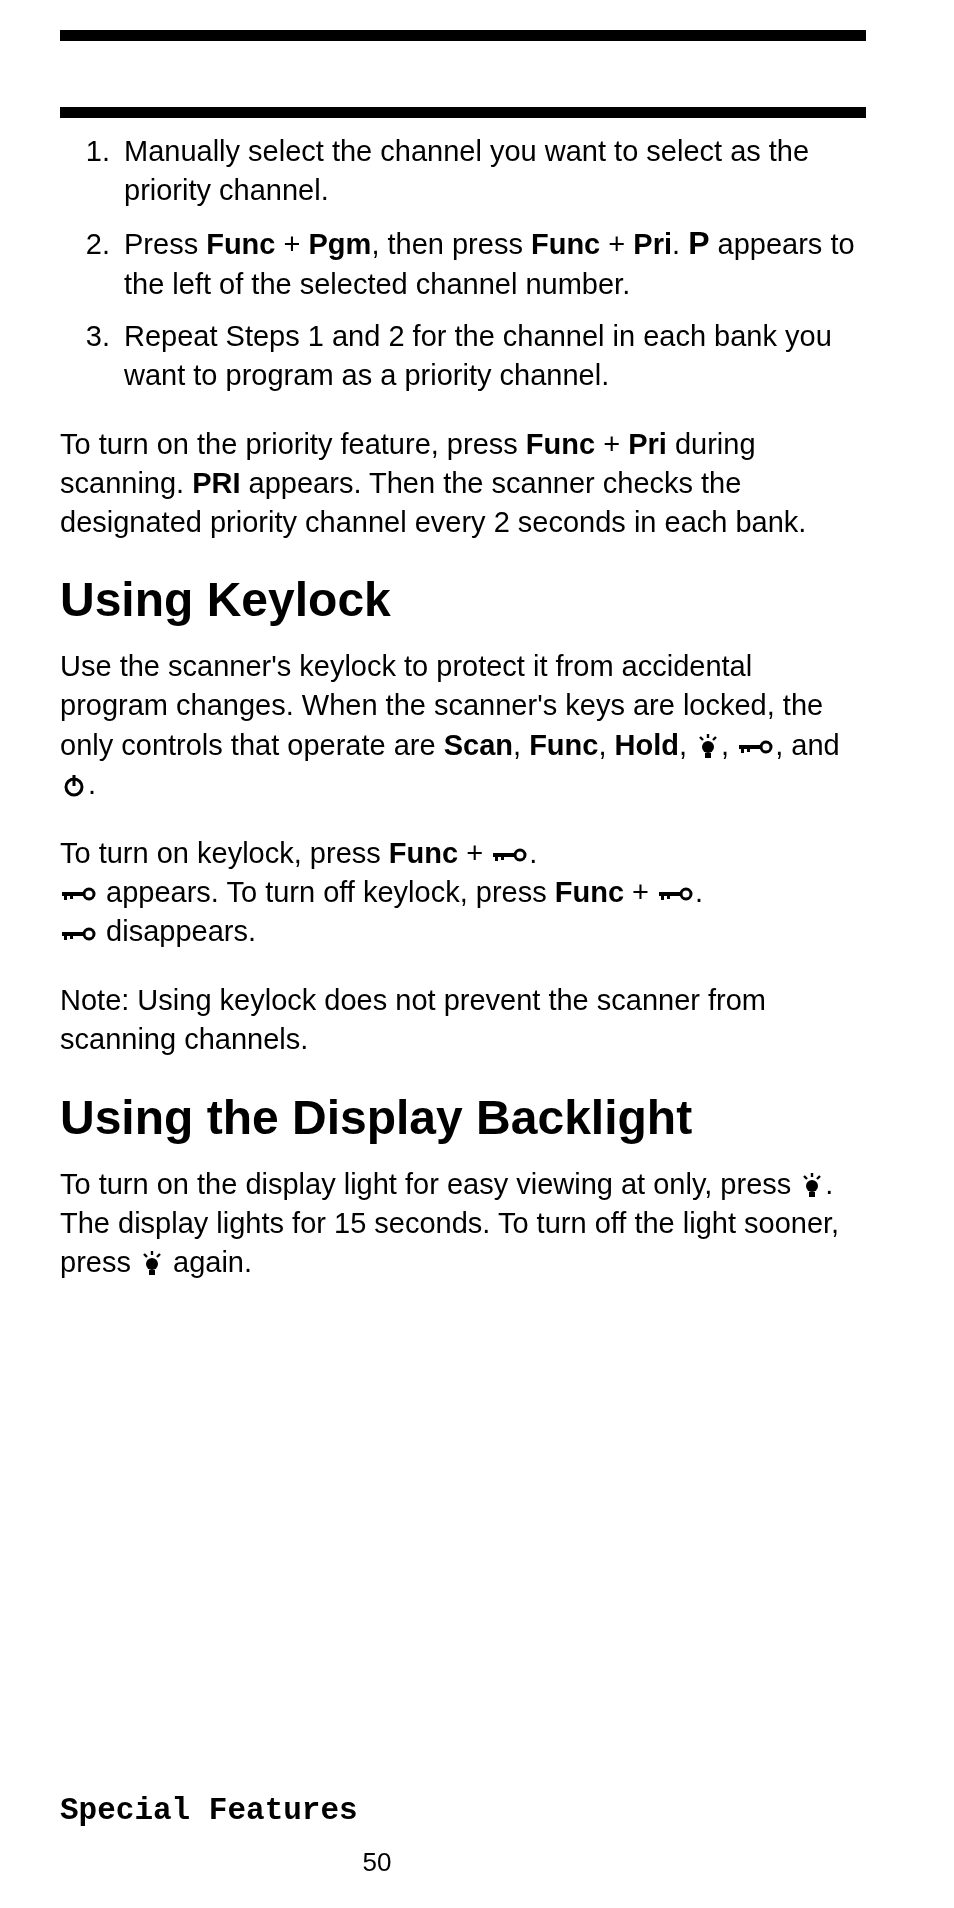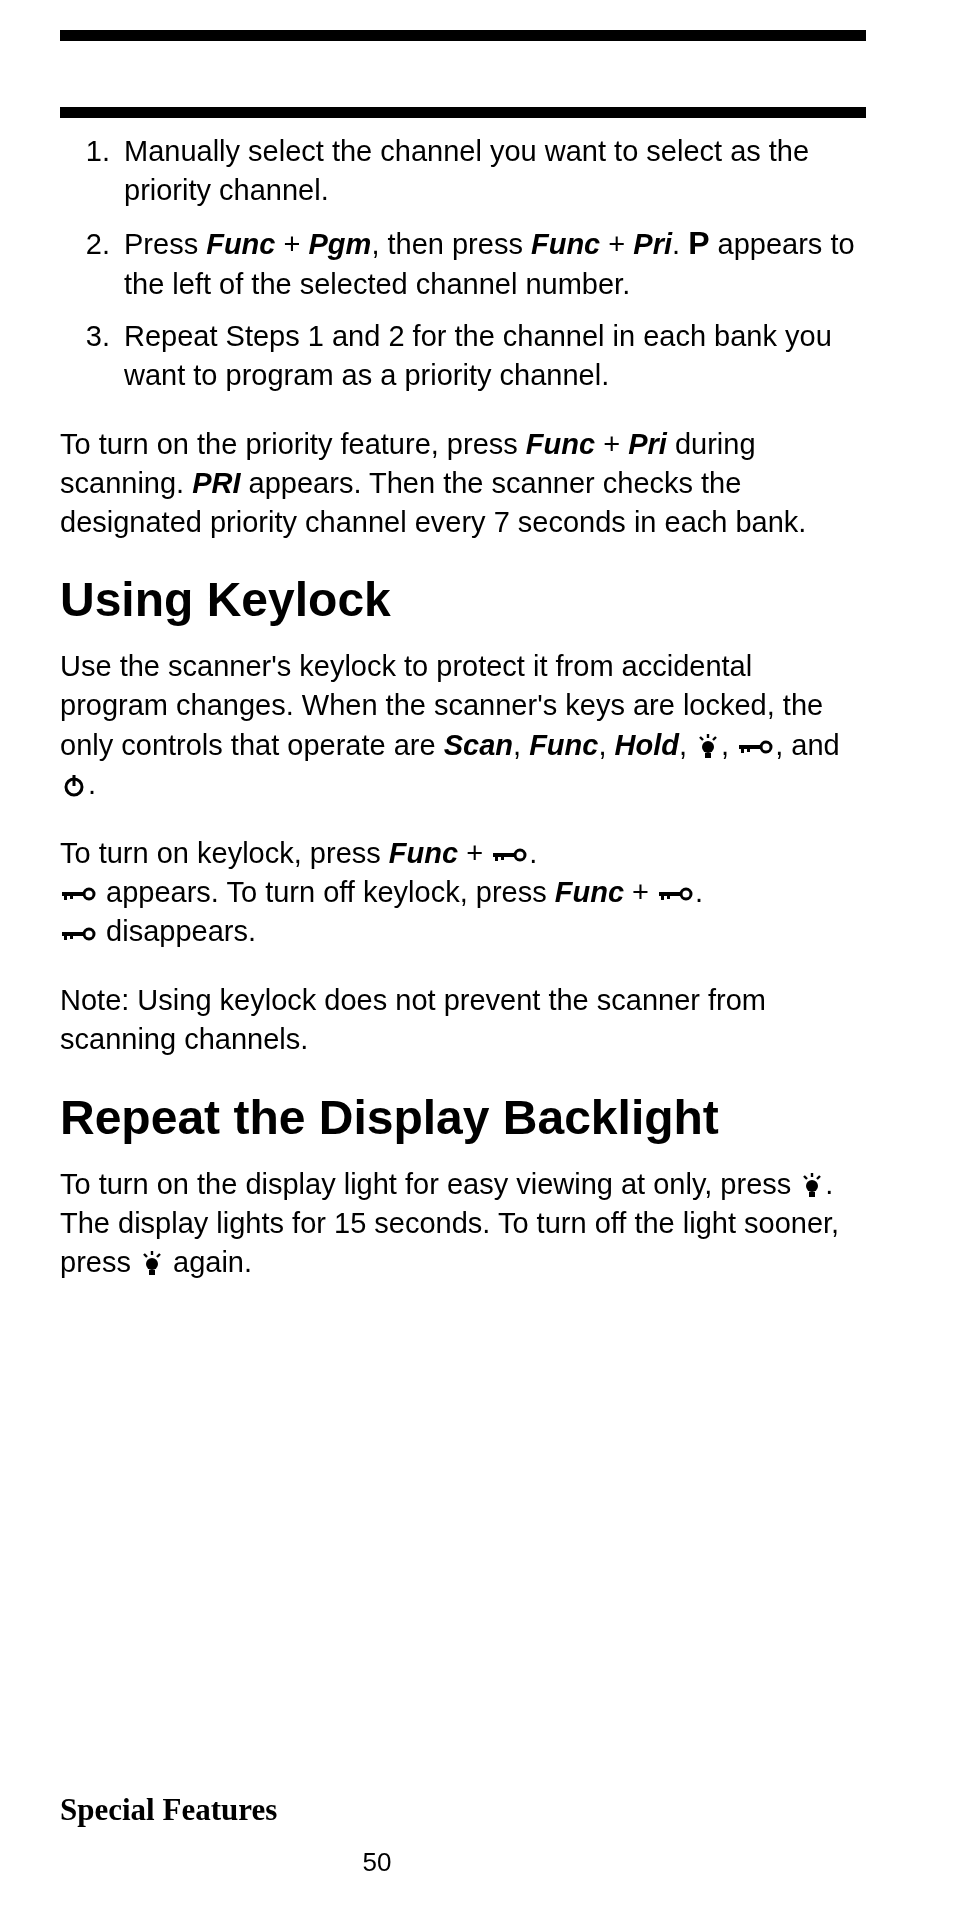--- a/index.html
+++ b/index.html
@@ -45,29 +45,29 @@
   .para {
     font-size: 29px;
     line-height: 1.35;
     margin: 0 0 30px 0;
   }
   h2.section {
     font-size: 48px;
     font-weight: bold;
     margin: 20px 0 20px 0;
   }
-  .bold { font-weight: bold; font-style: italic; }
+  .bold { font-weight: bold; }
   .pbig { font-weight: bold; font-size: 32px; }
   .footer-title {
     position: absolute;
     bottom: 80px;
     left: 60px;
     font-size: 31px;
     font-weight: 600;
-    font-family: Liberation Serif, serif;
+    font-family: Liberation Mono, monospace;
   }
   .page-number {
     position: absolute;
     bottom: 30px;
     width: 754px;
     left: 0;
     text-align: center;
     font-size: 26px;
   }
   
@@ -93,21 +93,21 @@
     </li>
     <li>
       <span>Press </span><span class="bold">Func</span><span> + </span><span class="bold">Pgm</span><span>, then press </span><span class="bold">Func</span><span> + </span><span class="bold">Pri</span><span>. </span><span class="pbig">P</span><span> appears to the left of the selected channel number.</span>
     </li>
     <li>
       <span>Repeat Steps 1 and 2 for the channel in each bank you want to program as a priority channel.</span>
     </li>
   </ol>
 
   <p class="para">
-    <span>To turn on the priority feature, press </span><span class="bold">Func</span><span> + </span><span class="bold">Pri</span><span> during scanning. </span><span class="bold">PRI</span><span> appears. Then the scanner checks the designated priority channel every 7 seconds in each bank.</span>
+    <span>To turn on the priority feature, press </span><span class="bold">Func</span><span> + </span><span class="bold">Pri</span><span> during scanning. </span><span class="bold">PRI</span><span> appears. Then the scanner checks the designated priority channel every 2 seconds in each bank.</span>
   </p>
 
 
   <h2 class="section">Using Keylock</h2>
 
   <p class="para">
     <span>Use the scanner's keylock to protect it from accidental program changes. When the scanner's keys are locked, the only controls that operate are </span><span class="bold">Scan</span><span>, </span><span class="bold">Func</span><span>, </span><span class="bold">Hold</span><span>, </span><span class="icon"><svg width="22" height="26" viewBox="0 0 22 26">
           <g fill="none" stroke="#000" stroke-width="2.4">
             <line x1="11" y1="0" x2="11" y2="4"></line>
             <line x1="3" y1="3" x2="6" y2="6"></line>
@@ -147,21 +147,21 @@
     <span class="icon"><svg width="34" height="18" viewBox="0 0 34 18">
           <circle cx="27" cy="9" r="5" fill="none" stroke="#000" stroke-width="3"></circle>
           <rect x="0" y="7" width="22" height="4" fill="#000"></rect>
           <rect x="2" y="7" width="3" height="8" fill="#000"></rect>
           <rect x="8" y="7" width="3" height="7" fill="#000"></rect>
         </svg></span><span> disappears.</span>
   </p>
 
   <p class="para">Note: Using keylock does not prevent the scanner from scanning channels.</p>
 
-  <h2 class="section">Repeat the Display Backlight</h2>
+  <h2 class="section">Using the Display Backlight</h2>
 
   <p class="para">
     <span>To turn on the display light for easy viewing at only, press </span><span class="icon"><svg width="22" height="26" viewBox="0 0 22 26">
           <g fill="none" stroke="#000" stroke-width="2.4">
             <line x1="11" y1="0" x2="11" y2="4"></line>
             <line x1="3" y1="3" x2="6" y2="6"></line>
             <line x1="19" y1="3" x2="16" y2="6"></line>
             <circle cx="11" cy="13" r="6" fill="#000" stroke="none"></circle>
           </g>
           <rect x="8" y="19" width="6" height="5" fill="#000"></rect>

